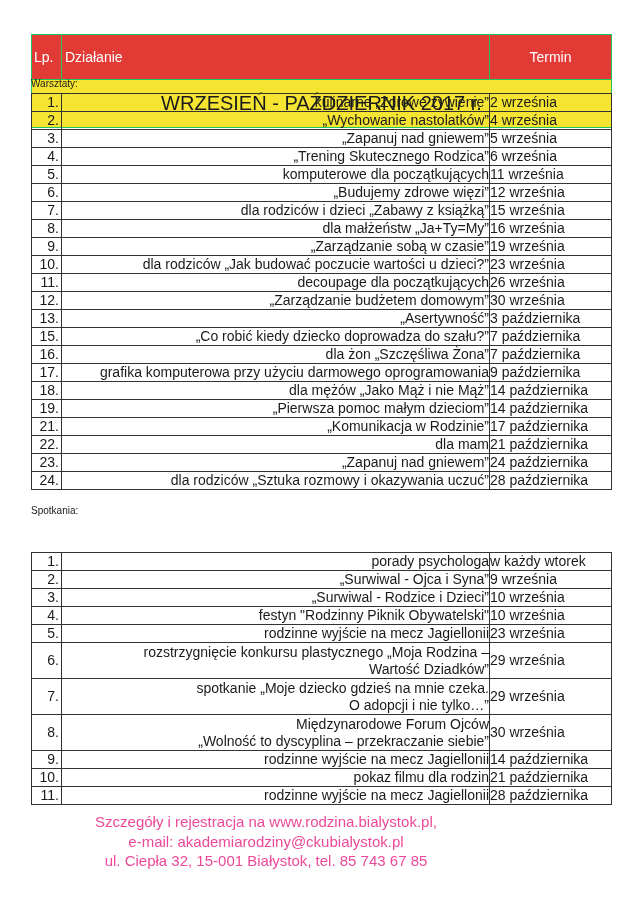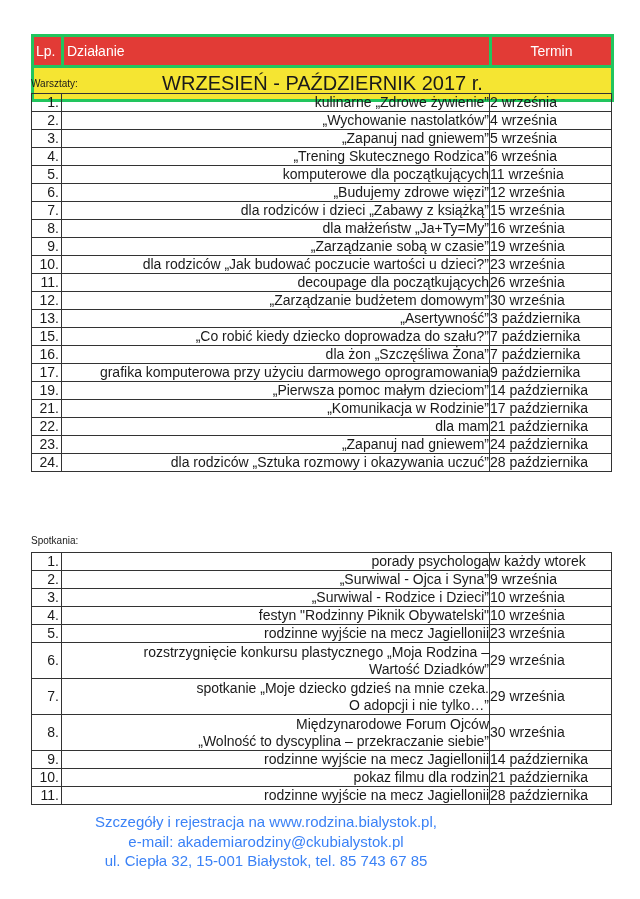--- a/index.html
+++ b/index.html
@@ -4,21 +4,21 @@
 <style>
   html, body { margin: 0; padding: 0; background: #ffffff; }
   body {
     width: 640px; height: 899px; position: relative; overflow: hidden;
     font-family: "Liberation Sans", sans-serif; color: #1a1a1a;
   }
   .header-table {
     position: absolute; left: 31px; top: 34px; width: 580px;
     border-collapse: collapse; table-layout: fixed;
   }
-  .header-table td { border: 3px solid #22c55e; padding: 4px; font-size: 14px; height: 20px; line-height: 20px; margin-top: 33px; }
+  .header-table td { border: 1px solid #22c55e; padding: 12px; font-size: 14px; height: 20px; line-height: 20px; margin-top: 33px; }
   .hdr-red td { background: #e23b36; color: #ffffff; }
   .hdr-red .c-lp { text-align: left; padding-left: 2px; }
   .hdr-red .c-act { text-align: left; padding-left: 3px; }
   .hdr-red .c-term { text-align: center; }
   .hdr-yellow td { background: #f5e532; color: #1a1a1a; text-align: center; height: 23px; line-height: 23px; font-size: 20px; }
 
   .section-label { position: absolute; left: 31px; font-size: 10px; color: #1a1a1a; }
   .data-table {
     position: absolute; left: 31px; width: 580px;
     border-collapse: collapse; table-layout: fixed;
@@ -28,21 +28,21 @@
     line-height: 17px; height: 17px; vertical-align: middle; white-space: nowrap; overflow: hidden;
   }
   .data-table td.c-lp { text-align: right; padding-right: 2px; }
   .data-table td.c-act { text-align: right; padding-left: 3px; }
   .data-table td.c-term { text-align: left; }
   .data-table td.multi { white-space: normal; height: 35px; }
   .col-lp { width: 30px; }
   .col-act { width: 428px; }
   .col-term { width: 122px; }
 
-  .footer { position: absolute; left: 0; width: 532px; top: 812px; text-align: center; font-size: 15px; line-height: 19.5px; color: #3b82f6; }
+  .footer { position: absolute; left: 0; width: 532px; top: 812px; text-align: center; font-size: 15px; line-height: 19.5px; color: #ec4899; }
   .footer div { margin: 0; }
 </style>
 </head>
 <body>
 
 <table class="header-table">
   <colgroup>
       <col class="col-lp">
       <col class="col-act">
       <col class="col-term">
@@ -141,20 +141,25 @@
         <td class="c-lp">16.</td>
         <td class="c-act">dla żon „Szczęśliwa Żona”</td>
         <td class="c-term">7 października</td>
       </tr>
       <tr>
         <td class="c-lp">17.</td>
         <td class="c-act">grafika komputerowa przy użyciu darmowego oprogramowania</td>
         <td class="c-term">9 października</td>
       </tr>
       <tr>
+        <td class="c-lp">18.</td>
+        <td class="c-act">dla mężów „Jako Mąż i nie Mąż”</td>
+        <td class="c-term">14 października</td>
+      </tr>
+      <tr>
         <td class="c-lp">19.</td>
         <td class="c-act">„Pierwsza pomoc małym dzieciom”</td>
         <td class="c-term">14 października</td>
       </tr>
       <tr>
         <td class="c-lp">21.</td>
         <td class="c-act">„Komunikacja w Rodzinie”</td>
         <td class="c-term">17 października</td>
       </tr>
       <tr>
@@ -168,21 +173,21 @@
         <td class="c-term">24 października</td>
       </tr>
       <tr>
         <td class="c-lp">24.</td>
         <td class="c-act">dla rodziców „Sztuka rozmowy i okazywania uczuć”</td>
         <td class="c-term">28 października</td>
       </tr>
     </tbody>
 </table>
 
-<div class="section-label" style="top:535px;">Spotkania:</div>
+<div class="section-label" style="top:505px;">Spotkania:</div>
 <table class="data-table" id="meetings-table" style="top:552px;">
   <colgroup>
       <col class="col-lp">
       <col class="col-act">
       <col class="col-term">
     </colgroup>
   <tbody id="meetings-body">
       <tr>
         <td class="c-lp">1.</td>
         <td class="c-act">porady psychologa</td>

